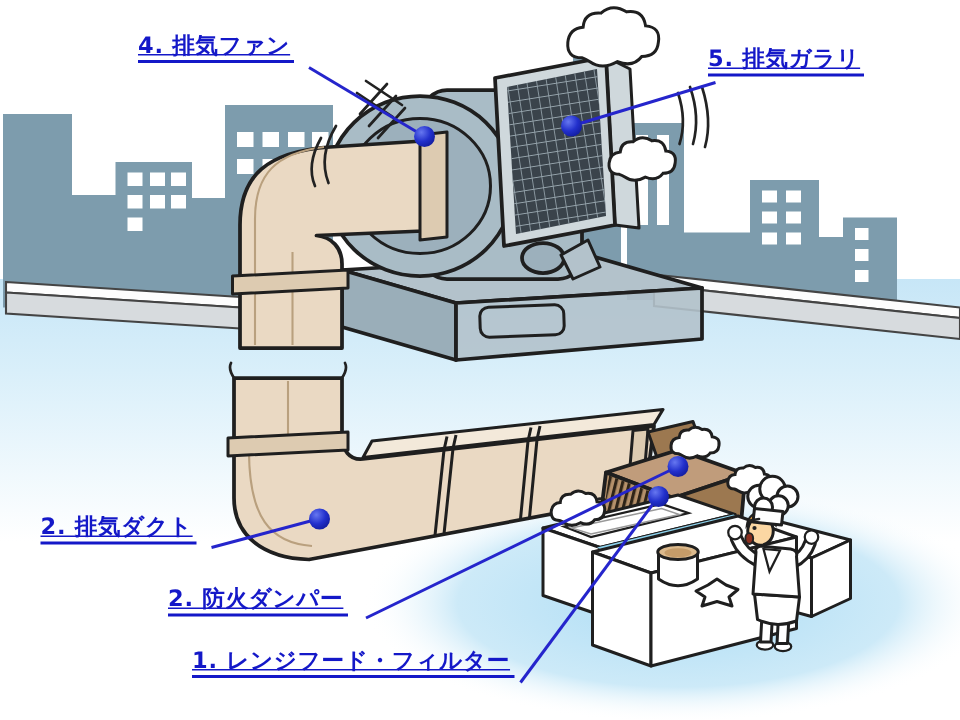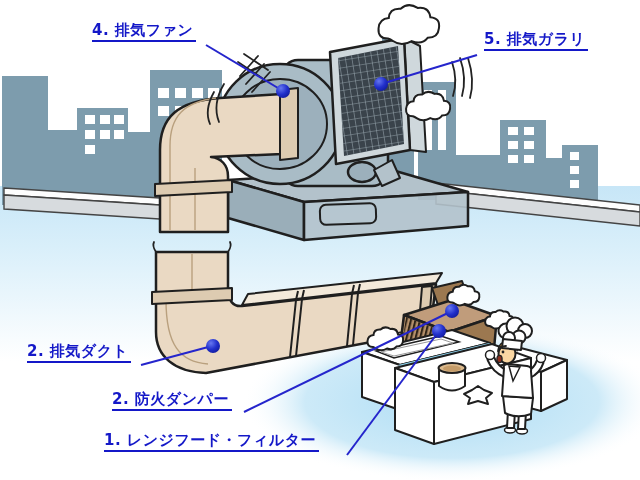--- a/index.html
+++ b/index.html
@@ -1,21 +1,21 @@
 <!DOCTYPE html>
 <html style="--accent: #2525cc; --label-text: #1418c8; --building: #7d9cad; --duct: #ead9c3; --duct-shade: #ddcbb1; --duct-top: #f3e9da; --fan-body: #a9bcc6; --fan-face: #9cb0bc; --fan-base: #b3c2cb; --fan-base-dark: #9aaeb9; --louver-grid: #3a434b; --hood-top: #c09c7b; --hood-front: #b4906a; --hood-side: #9c7850; --sky-glow: #c7e6f7; --kitchen-glow: #aeddf5; --chef-hair: #e8a33f; --chef-skin: #fbd7a3; --pot: #dcba8d; --counter: #ffffff; --outline: #1f1f1f;"><head>
 <meta charset="utf-8">
 <style>
   html,body{margin:0;padding:0;background:#fff;}
   .stage{position:relative;width:640px;height:480px;overflow:hidden;background:#fff;
          font-family:"DejaVu Sans","Liberation Sans",sans-serif;}
   .stage svg{position:absolute;left:0;top:0;}
   .diagram-label{position:absolute;z-index:5;white-space:nowrap;
     color:var(--label-text,#1418c8);font-weight:700;font-size:15px;letter-spacing:.5px;
-    line-height:1.35;border-bottom:2px solid currentColor;padding:0 3px 0 0;}
+    line-height:1.35;border-bottom:2px solid currentColor;padding:0 3px 0 0;text-decoration:underline;}
   
   .f-building{fill:var(--building,#7d9cad);}
   .f-window{fill:#fff;}
   .f-duct{fill:var(--duct,#ead9c3);}
   .f-duct-shade{fill:var(--duct-shade,#ddcbb1);}
   .f-duct-top{fill:var(--duct-top,#f3e9da);}
   .f-fan{fill:var(--fan-body,#a9bcc6);}
   .f-fan-face{fill:var(--fan-face,#9cb0bc);}
   .f-base{fill:var(--fan-base,#b3c2cb);}
   .f-base-dk{fill:var(--fan-base-dark,#9aaeb9);}
@@ -252,19 +252,19 @@
     <line class="leader" x1="244" y1="412" x2="452" y2="311"></line>
     <line class="leader" x1="347" y1="455" x2="439" y2="331"></line>
     <circle class="dot" cx="283" cy="91" r="7"></circle>
     <circle class="dot" cx="381" cy="84" r="7"></circle>
     <circle class="dot" cx="213" cy="346" r="7"></circle>
     <circle class="dot" cx="452" cy="311" r="7"></circle>
     <circle class="dot" cx="439" cy="331" r="7"></circle>
   </g>
 </svg>
 
-<div class="diagram-label" style="left:104px;top:430px">1. レンジフード・フィルター</div>
+<div class="diagram-label" style="left:128px;top:430px">1. レンジフード・フィルター</div>
 <div class="diagram-label" style="left:112px;top:389px">2. 防火ダンパー</div>
 <div class="diagram-label" style="left:27px;top:341px">2. 排気ダクト</div>
 <div class="diagram-label" style="left:92px;top:20px">4. 排気ファン</div>
-<div class="diagram-label" style="left:484px;top:29px">5. 排気ガラリ</div>
+<div class="diagram-label" style="left:472px;top:29px">5. 排気ガラリ</div>
 
 </div>
 
 </body></html>

